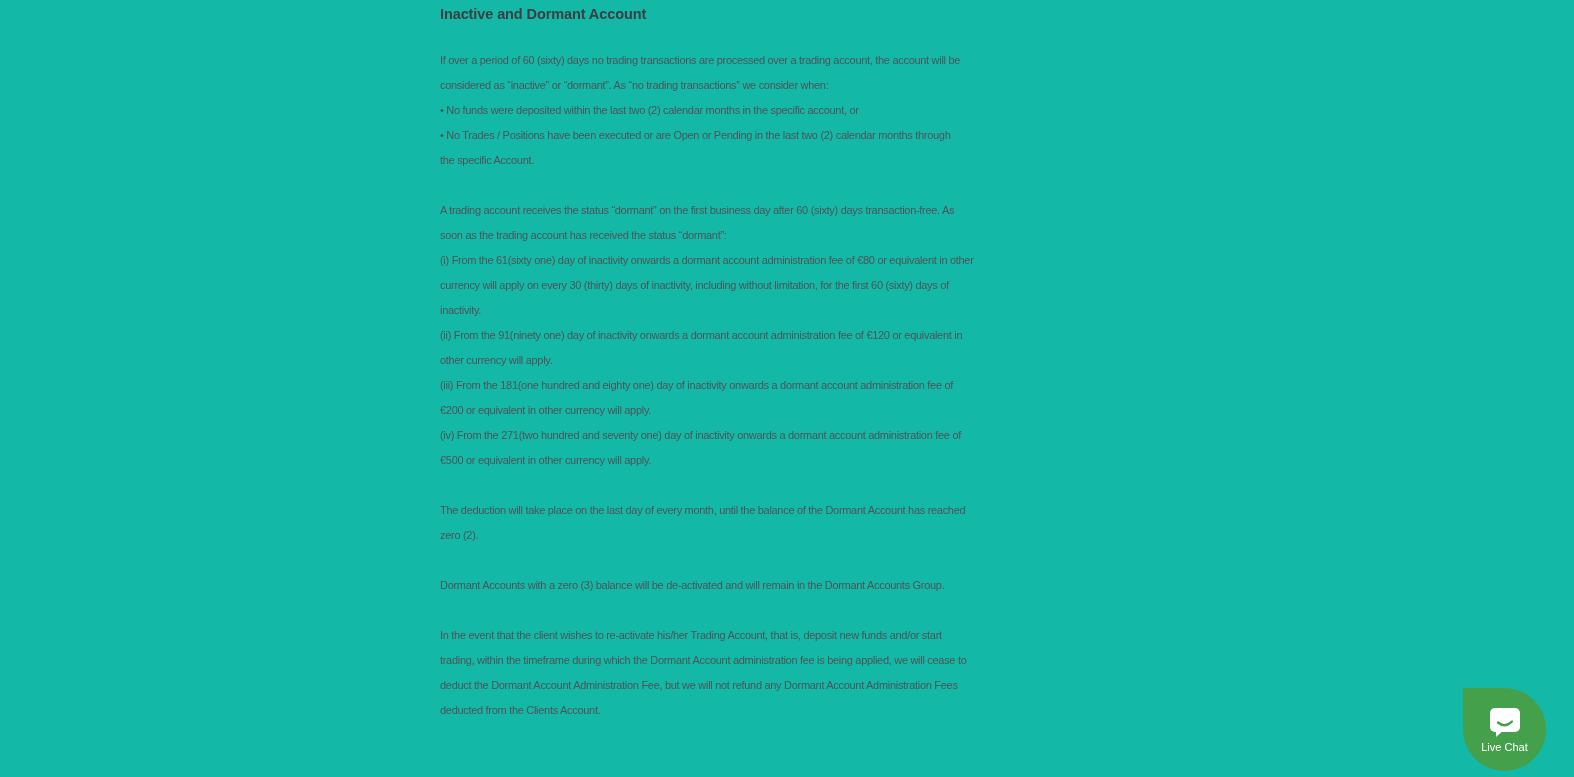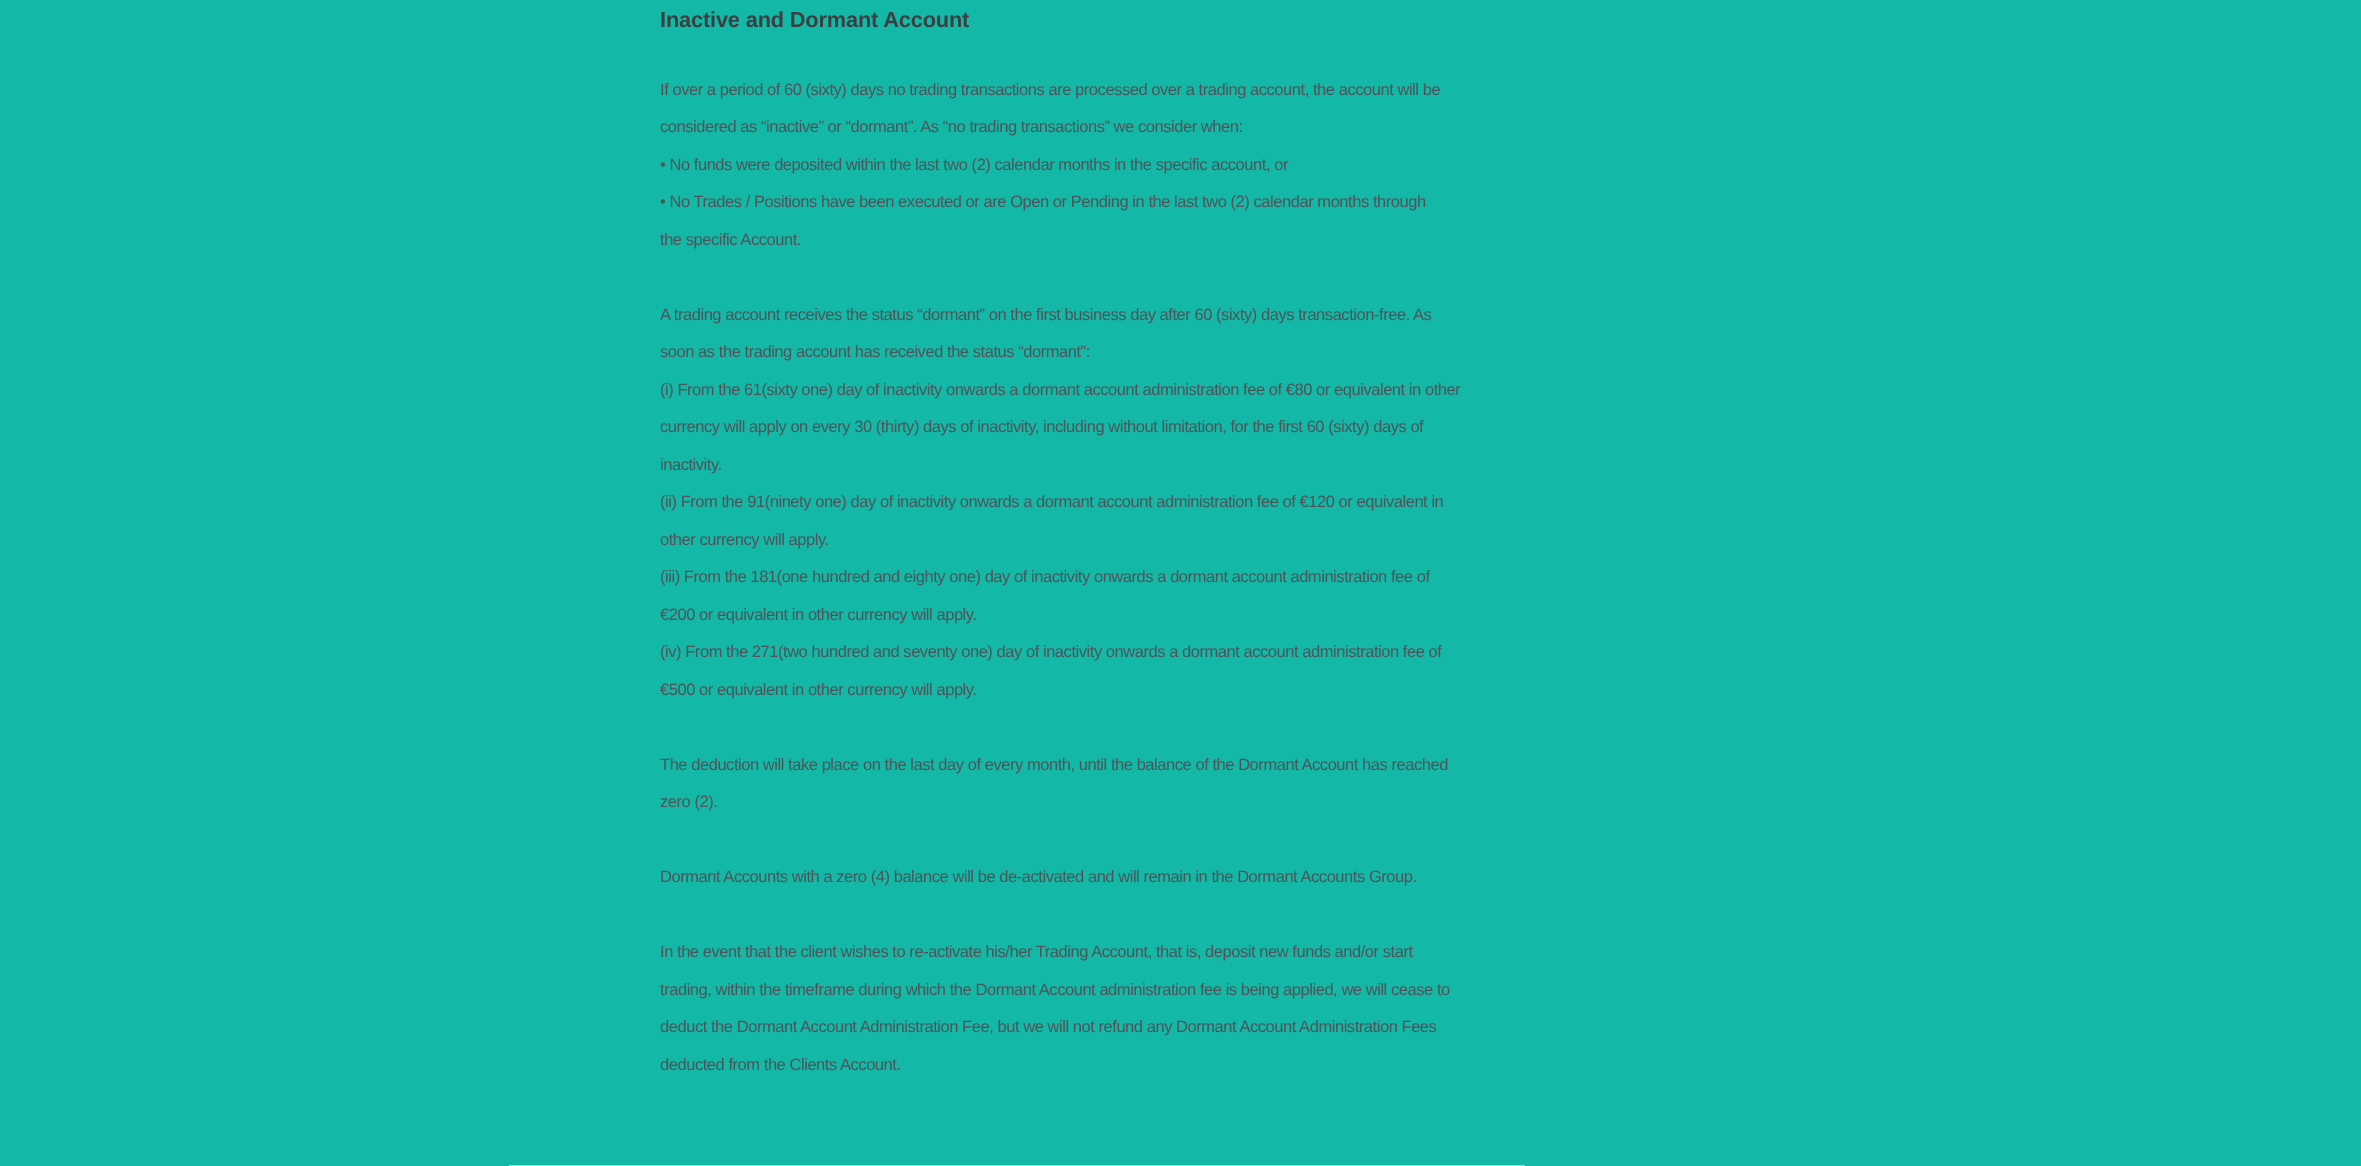--- a/index.html
+++ b/index.html
@@ -79,22 +79,32 @@
 (ii) From the 91(ninety one) day of inactivity onwards a dormant account administration fee of €120 or equivalent in
 other currency will apply.
 (iii) From the 181(one hundred and eighty one) day of inactivity onwards a dormant account administration fee of
 €200 or equivalent in other currency will apply.
 (iv) From the 271(two hundred and seventy one) day of inactivity onwards a dormant account administration fee of
 €500 or equivalent in other currency will apply.</p>
 
     <p class="para">The deduction will take place on the last day of every month, until the balance of the Dormant Account has reached
 zero (2).</p>
 
-    <p class="para">Dormant Accounts with a zero (4) balance will be de-activated and will remain in the Dormant Accounts Group.</p>
+    <p class="para">Dormant Accounts with a zero (3) balance will be de-activated and will remain in the Dormant Accounts Group.</p>
 
     <p class="para">In the event that the client wishes to re-activate his/her Trading Account, that is, deposit new funds and/or start
 trading, within the timeframe during which the Dormant Account administration fee is being applied, we will cease to
 deduct the Dormant Account Administration Fee, but we will not refund any Dormant Account Administration Fees
 deducted from the Clients Account.</p>
   </main>
 
+  <div class="chat-widget">
+    <span class="chat-icon">
+      <svg width="34" height="31" viewBox="0 0 34 31" xmlns="http://www.w3.org/2000/svg">
+        <rect x="2" y="1" width="30" height="24" rx="5" fill="#ffffff"></rect>
+        <polygon points="8,23 16,23 8,30" fill="#ffffff"></polygon>
+        <path d="M 10 15.5 Q 17 21.5 24 14.5" fill="none" stroke="currentColor" stroke-width="2.4" stroke-linecap="round"></path>
+      </svg>
+    </span>
+    <span class="chat-label">Live Chat</span>
+  </div>
 
 </div>
 
 </body></html>

